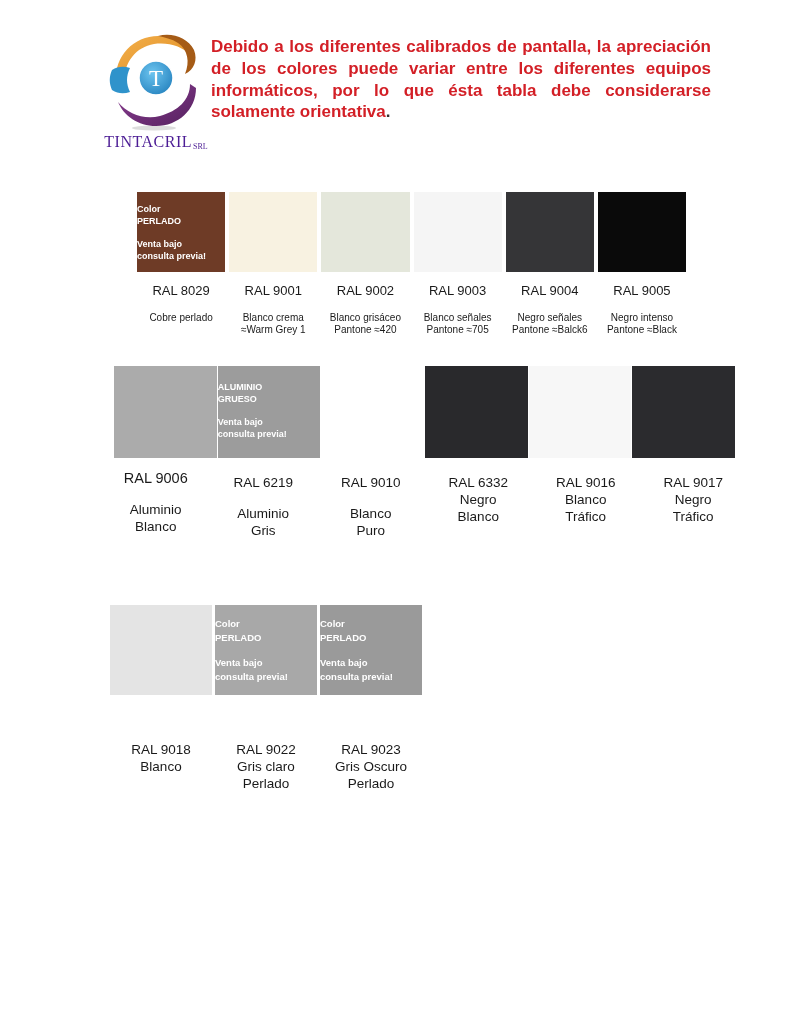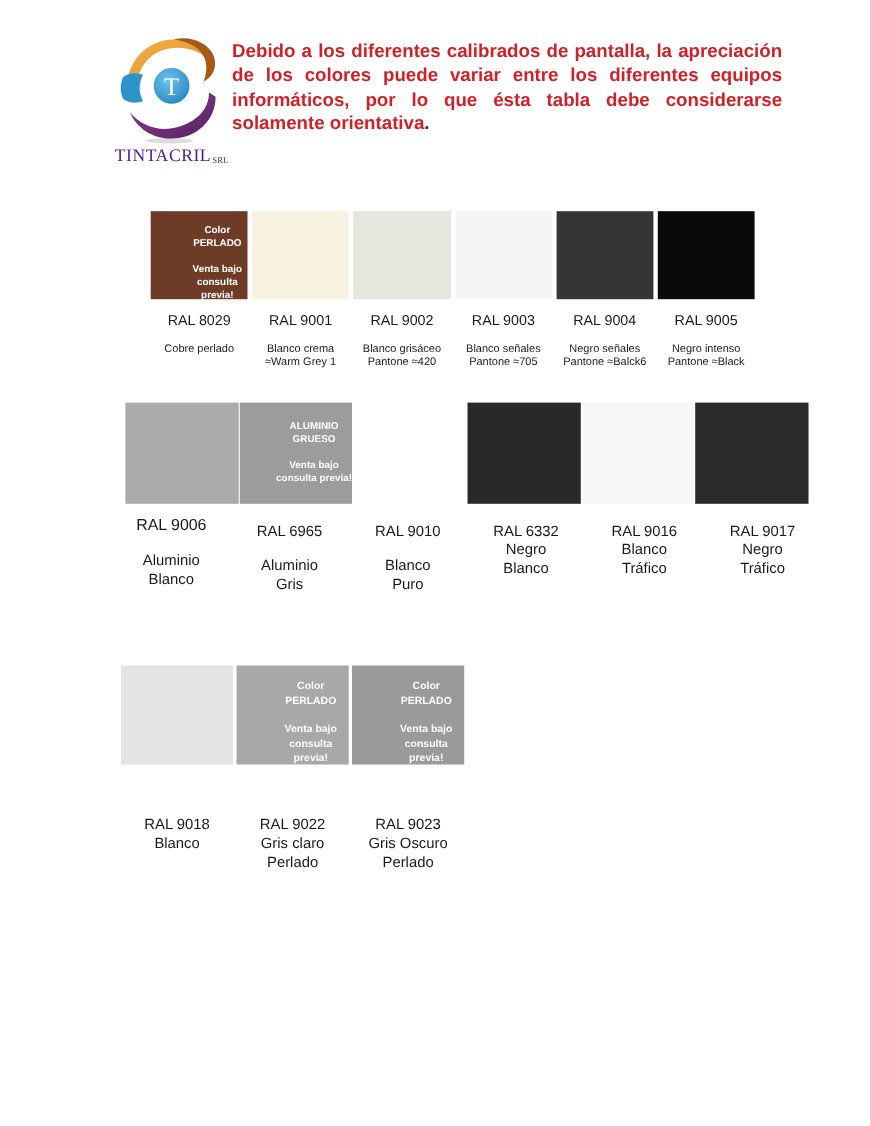--- a/index.html
+++ b/index.html
@@ -13,21 +13,21 @@
          color:#4c1d95;margin-top:1px;white-space:nowrap;}
   .brand .srl{font-size:8px;letter-spacing:0;position:relative;top:2px;margin-left:1px;}
 
   .disclaimer{position:absolute;left:211px;top:36px;width:500px;margin:0;
               font-size:17px;font-weight:700;line-height:21.8px;
               color:#D31F26;text-align:justify;}
   .disclaimer .period{color:#333333;}
 
   
   .cell{position:relative;}
-  .overlay{color:#ffffff;font-weight:700;font-size:9px;line-height:12px;text-align:center;padding-left:33px;}
+  .overlay{color:#ffffff;font-weight:700;font-size:9px;line-height:12px;text-align:left;}
   .overlay .ln.sp{height:11px;}
 
   .row1-swatches{position:absolute;left:137px;top:192px;width:549px;height:80px;display:flex;gap:4px;}
   .row1-swatches .cell{flex:1;}
   .row1-swatches .overlay{padding-top:11px;}
 
   .row2-swatches{position:absolute;left:114px;top:366px;width:621px;height:92px;display:flex;gap:1px;}
   .row2-swatches .cell{flex:1;}
   .row2-swatches .overlay{padding-top:15px;}
 
@@ -170,21 +170,21 @@
   <div class="labels row2-labels">
     <div class="col">
       <div class="code">RAL 9006</div>
       <div class="names">
           <div class="ln sp"></div>
           <div class="ln">Aluminio</div>
           <div class="ln">Blanco</div>
         </div>
     </div>
     <div class="col">
-      <div class="code">RAL 6965</div>
+      <div class="code">RAL 6219</div>
       <div class="names">
           <div class="ln sp"></div>
           <div class="ln">Aluminio</div>
           <div class="ln">Gris</div>
         </div>
     </div>
     <div class="col">
       <div class="code">RAL 9010</div>
       <div class="names">
           <div class="ln sp"></div>

